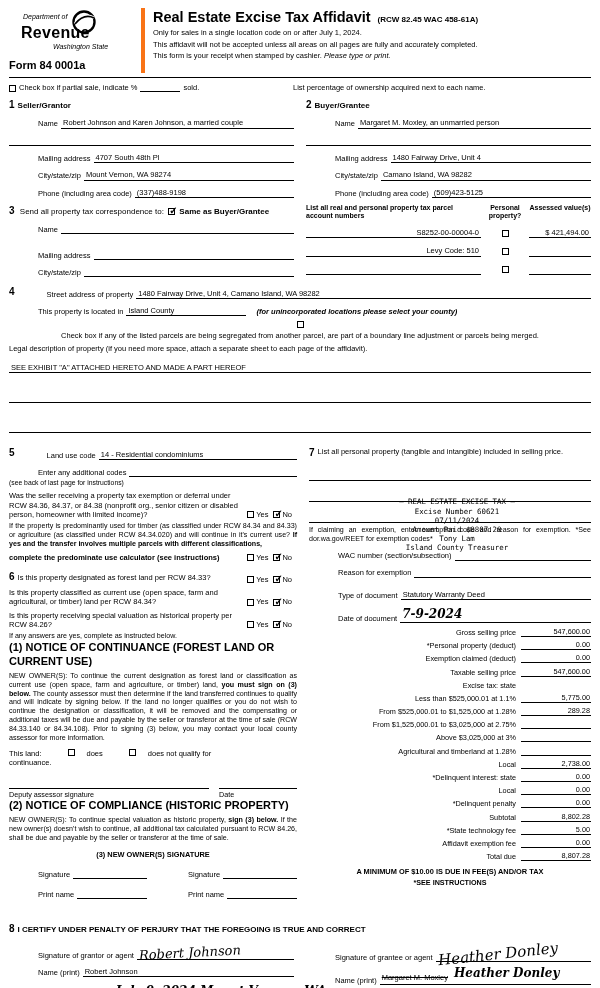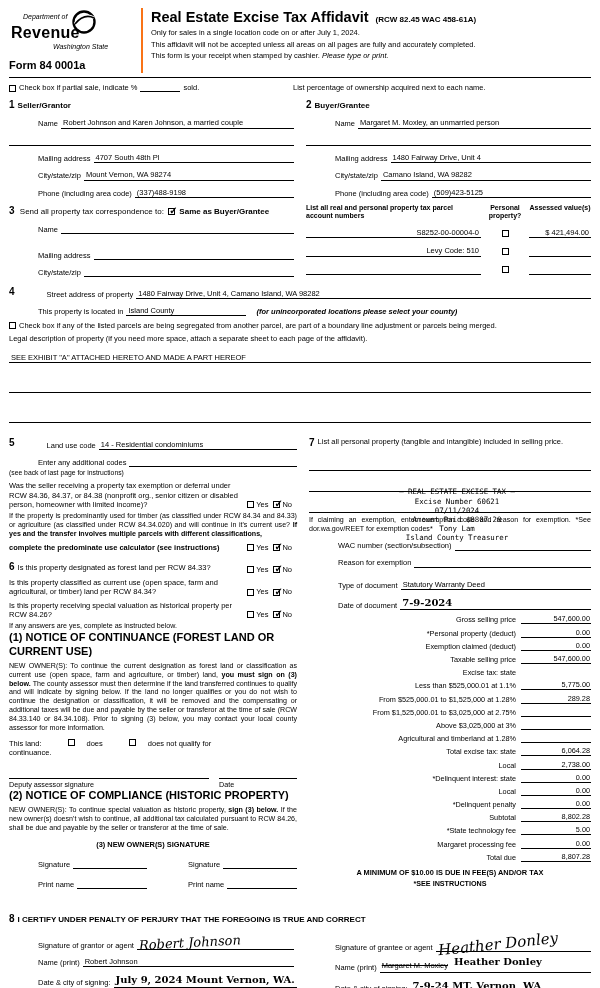--- a/index.html
+++ b/index.html
@@ -13,24 +13,24 @@
   b { font-weight:bold; }
   i { font-style:italic; }
   .num { font-weight:bold; font-size:10px; margin-right:3px; }
 
   
   .hdr { display:flex; }
   .hdr-left { width:132px; flex:none; padding-top:1px; }
   .dept-row { display:flex; align-items:flex-start; gap:4px; padding-left:14px; }
   .dept-prefix { font-size:7px; font-style:italic; padding-top:4px; }
   .logo { width:26px; height:26px; flex:none; }
-  .revenue { font-size:16px; font-weight:bold; letter-spacing:.3px; margin-top:-12px; padding-left:2px; }
+  .revenue { font-size:16px; font-weight:bold; letter-spacing:.3px; margin-top:-12px; padding-left:2px;margin-left:10px; }
   .wastate { font-size:7px; font-style:italic; padding-left:44px; }
   .formnum { font-size:11px; font-weight:bold; margin-top:7px; }
-  .hdr-right { flex:1; border-left:2px solid #f97316; padding-left:8px; }
+  .hdr-right { flex:1; border-left:4px solid #f97316; padding-left:8px; }
   .title-row { display:flex; align-items:baseline; gap:7px; }
   .title { font-size:14.5px; font-weight:bold; white-space:nowrap; }
   .title-ref { font-size:8px; font-weight:bold; white-space:nowrap; }
   .note { font-size:7.5px; margin-top:2px; }
   .hr { border-top:1px solid #000; margin-top:4px; }
 
   
   .frow { display:flex; align-items:flex-end; margin-top:7px; }
   .lbl { white-space:nowrap; margin-right:3px; flex:none;padding-left:29px; }
   .fill { flex:1; border-bottom:1px solid #000; min-height:10px; padding:0 2px; white-space:nowrap; overflow:visible; position:relative; }
@@ -81,21 +81,21 @@
   .colR { flex:1; min-width:0; position:relative; }
   .trow { display:flex; align-items:flex-end; margin-top:3.2px; }
   .tlabel { flex:1; text-align:right; padding-right:5px; font-size:7.3px; line-height:9px; }
   .tamount { width:70px; flex:none; text-align:right; border-bottom:1px solid #000; min-height:10px; font-size:7.3px; line-height:9px; padding:0 1px; }
   .minline { font-weight:bold; text-align:center; font-size:7.4px; margin-top:6px; }
   .seeinstr { font-weight:bold; text-align:center; font-size:7.2px; margin-top:2px; }
   .stamp { position:absolute; top:50px; left:18px; right:4px; z-index:3; text-align:center;
            font-family:"DejaVu Sans Mono", monospace; font-size:7.4px; line-height:9.2px; color:#000; pointer-events:none; }
 
   
-  .hand { font-family:"DejaVu Serif", serif; font-weight:bold; font-size:10px; }
+  .hand { font-family:"DejaVu Serif", serif; font-style:italic; font-weight:bold; font-size:12px; }
   .script { display:inline-block; font-family:"DejaVu Serif", serif; font-style:italic; font-size:13px; transform:rotate(-3deg); margin-bottom:-2px; }
   .script.big { font-size:15px; transform:rotate(-6deg); }
   .strike { text-decoration:line-through; }
   .hand-overlay { position:relative; top:-3px; margin-left:6px; }
 
   
   .sec8 { margin-top:24px; }
   .sec8h { font-size:8px; font-weight:bold; }
 </style>
 </head>
@@ -236,21 +236,21 @@
       <span class="num">4</span>
       <span class="lbl">Street address of property</span>
       <span class="fill">1480 Fairway Drive, Unit 4, Camano Island, WA 98282</span>
     </div>
     <div class="frow">
       <span class="lbl">This property is located in</span>
       <span class="fill" style="flex:0 0 120px;">Island County</span>
       <b><i style="margin-left:10px;">(for unincorporated locations please select your county)</i></b>
       <span style="flex:1;"></span>
     </div>
-    <div style="margin-top:5px; display:flex; align-items:center; gap:3px;">
+    <div style="margin-top:5px; display:flex; align-items:center; gap:3px;flex-direction:column;">
       <span class="cb"></span>
       <span>Check box if any of the listed parcels are being segregated from another parcel, are part of a boundary line adjustment or parcels being merged.</span>
     </div>
     <div style="margin-top:3px;">Legal description of property (if you need more space, attach a separate sheet to each page of the affidavit).</div>
     <div class="frow" style="margin-top:10px;">
         <span class="fill">SEE EXHIBIT "A" ATTACHED HERETO AND MADE A PART HEREOF</span>
       </div>
     <div class="frow" style="margin-top:20px;">
         <span class="fill"></span>
       </div>
@@ -439,24 +439,20 @@
           </div>
         <div class="trow">
             <span class="tlabel">Above $3,025,000 at 3%</span>
             <span class="tamount"></span>
           </div>
         <div class="trow">
             <span class="tlabel">Agricultural and timberland at 1.28%</span>
             <span class="tamount"></span>
           </div>
         <div class="trow">
-            <span class="tlabel">Total excise tax: state</span>
-            <span class="tamount">6,064.28</span>
-          </div>
-        <div class="trow">
             <span class="tlabel">Local</span>
             <span class="tamount">2,738.00</span>
           </div>
         <div class="trow">
             <span class="tlabel">*Delinquent interest: state</span>
             <span class="tamount">0.00</span>
           </div>
         <div class="trow">
             <span class="tlabel">Local</span>
             <span class="tamount">0.00</span>
@@ -467,21 +463,21 @@
           </div>
         <div class="trow">
             <span class="tlabel">Subtotal</span>
             <span class="tamount">8,802.28</span>
           </div>
         <div class="trow">
             <span class="tlabel">*State technology fee</span>
             <span class="tamount">5.00</span>
           </div>
         <div class="trow">
-            <span class="tlabel">Margaret processing fee</span>
+            <span class="tlabel">Affidavit exemption fee</span>
             <span class="tamount">0.00</span>
           </div>
         <div class="trow">
             <span class="tlabel">Total due</span>
             <span class="tamount">8,807.28</span>
           </div>
       </div>
       <div class="minline">A MINIMUM OF $10.00 IS DUE IN FEE(S) AND/OR TAX</div>
       <div class="seeinstr">*SEE INSTRUCTIONS</div>
     </div>

